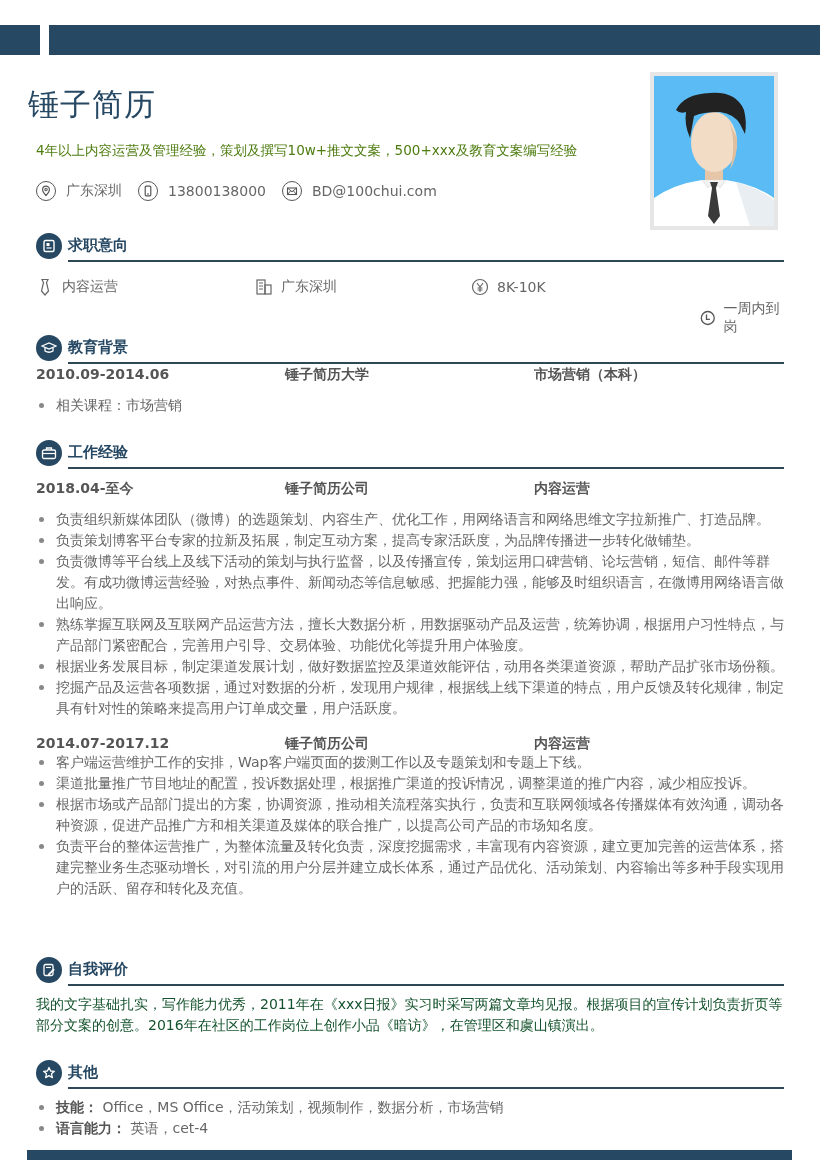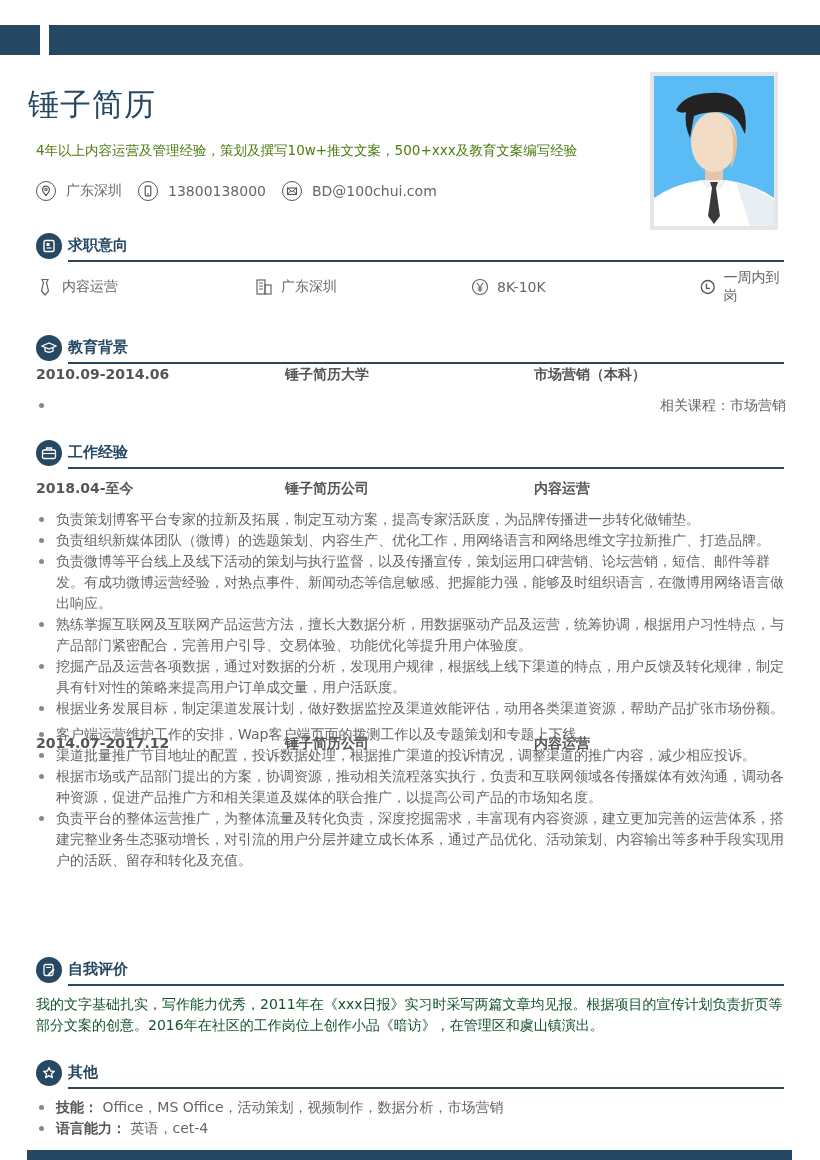--- a/index.html
+++ b/index.html
@@ -122,21 +122,21 @@
       </svg>
     <span>广东深圳</span>
   </div>
   <div class="intent-item" style="left:435px;">
     <svg width="18" height="18" viewBox="0 0 18 18">
         <circle cx="9" cy="9" r="7.5" fill="none" stroke="#666" stroke-width="1.2"></circle>
         <path d="M6 5 L9 9 L12 5 M9 9 V14 M6.5 10 H11.5 M6.5 12 H11.5" fill="none" stroke="#666" stroke-width="1.1"></path>
       </svg>
     <span>8K-10K</span>
   </div>
-  <div class="intent-item" style="left:664px;">
+  <div class="intent-item" style="left:664px;margin-top:31px;">
     <svg width="18" height="18" viewBox="0 0 18 18">
         <circle cx="9" cy="9" r="7.5" fill="none" stroke="#555" stroke-width="1.5"></circle>
         <path d="M7.5 5 V10.5 H11.5" fill="none" stroke="#555" stroke-width="1.5"></path>
       </svg>
     <span>一周内到岗</span>
   </div>
 </div>
 
 <div class="section-head" style="top:335px;">
   <div class="section-icon">
@@ -147,21 +147,21 @@
   </div>
   <div class="section-title">教育背景</div>
   <div class="section-rule"></div>
 </div>
 
 <div class="entry-head" style="top:366px;">
   <span style="left:0;">2010.09-2014.06</span>
   <span style="left:249px;">锤子简历大学</span>
   <span style="left:498px;">市场营销（本科）</span>
 </div>
-<ul class="bullets" style="top:395px;text-align:right;">
+<ul class="bullets" style="top:395px;">
   <li>相关课程：市场营销</li>
 </ul>
 
 <div class="section-head" style="top:440px;">
   <div class="section-icon">
     <svg width="16" height="14" viewBox="0 0 16 14">
         <rect x="1.5" y="4" width="13" height="8.5" rx="1.5" fill="none" stroke="#fff" stroke-width="1.3"></rect>
         <path d="M5.5 4 V2 H10.5 V4" fill="none" stroke="#fff" stroke-width="1.3"></path>
         <line x1="1.5" y1="7.5" x2="14.5" y2="7.5" stroke="#fff" stroke-width="1.2"></line>
       </svg>
@@ -169,34 +169,34 @@
   <div class="section-title">工作经验</div>
   <div class="section-rule"></div>
 </div>
 
 <div class="entry-head" style="top:480px;">
   <span style="left:0;">2018.04-至今</span>
   <span style="left:249px;">锤子简历公司</span>
   <span style="left:498px;">内容运营</span>
 </div>
 <ul class="bullets" style="top:509px;">
+  <li>负责组织新媒体团队（微博）的选题策划、内容生产、优化工作，用网络语言和网络思维文字拉新推广、打造品牌。</li>
   <li>负责策划博客平台专家的拉新及拓展，制定互动方案，提高专家活跃度，为品牌传播进一步转化做铺垫。</li>
-  <li>负责组织新媒体团队（微博）的选题策划、内容生产、优化工作，用网络语言和网络思维文字拉新推广、打造品牌。</li>
   <li>负责微博等平台线上及线下活动的策划与执行监督，以及传播宣传，策划运用口碑营销、论坛营销，短信、邮件等群发。有成功微博运营经验，对热点事件、新闻动态等信息敏感、把握能力强，能够及时组织语言，在微博用网络语言做出响应。</li>
   <li>熟练掌握互联网及互联网产品运营方法，擅长大数据分析，用数据驱动产品及运营，统筹协调，根据用户习性特点，与产品部门紧密配合，完善用户引导、交易体验、功能优化等提升用户体验度。</li>
+  <li>根据业务发展目标，制定渠道发展计划，做好数据监控及渠道效能评估，动用各类渠道资源，帮助产品扩张市场份额。</li>
   <li>挖掘产品及运营各项数据，通过对数据的分析，发现用户规律，根据线上线下渠道的特点，用户反馈及转化规律，制定具有针对性的策略来提高用户订单成交量，用户活跃度。</li>
-  <li>根据业务发展目标，制定渠道发展计划，做好数据监控及渠道效能评估，动用各类渠道资源，帮助产品扩张市场份额。</li>
 </ul>
 
 <div class="entry-head" style="top:735px;">
   <span style="left:0;">2014.07-2017.12</span>
   <span style="left:249px;">锤子简历公司</span>
   <span style="left:498px;">内容运营</span>
 </div>
-<ul class="bullets" style="top:724px;">
+<ul class="bullets" style="top:752px;">
   <li>客户端运营维护工作的安排，Wap客户端页面的拨测工作以及专题策划和专题上下线。</li>
   <li>渠道批量推广节目地址的配置，投诉数据处理，根据推广渠道的投诉情况，调整渠道的推广内容，减少相应投诉。</li>
   <li>根据市场或产品部门提出的方案，协调资源，推动相关流程落实执行，负责和互联网领域各传播媒体有效沟通，调动各种资源，促进产品推广方和相关渠道及媒体的联合推广，以提高公司产品的市场知名度。</li>
   <li>负责平台的整体运营推广，为整体流量及转化负责，深度挖掘需求，丰富现有内容资源，建立更加完善的运营体系，搭建完整业务生态驱动增长，对引流的用户分层并建立成长体系，通过产品优化、活动策划、内容输出等多种手段实现用户的活跃、留存和转化及充值。</li>
 </ul>
 
 <div class="section-head" style="top:957px;">
   <div class="section-icon">
     <svg width="14" height="14" viewBox="0 0 14 14">
         <rect x="2" y="1.5" width="9" height="11" rx="1.5" fill="none" stroke="#fff" stroke-width="1.3"></rect>

